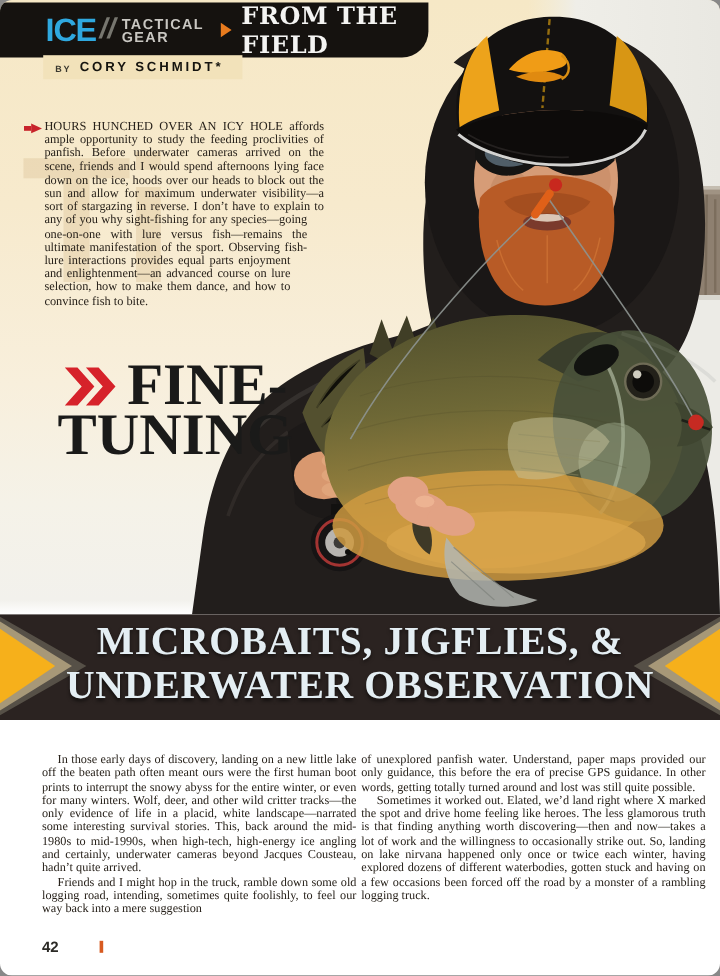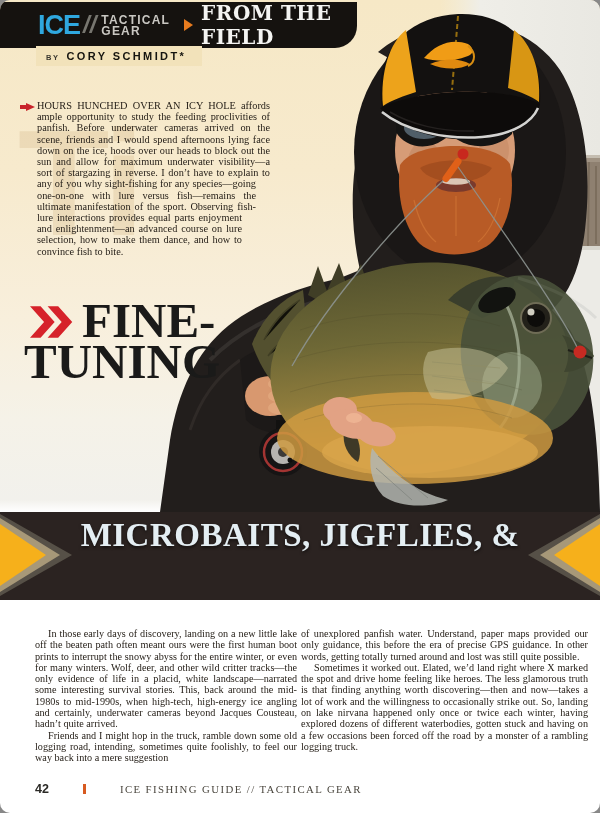--- a/index.html
+++ b/index.html
@@ -27,21 +27,21 @@
   .watermark{position:absolute;left:18px;top:118px;z-index:1;font-family:"Liberation Sans",sans-serif;font-weight:bold;font-size:150px;line-height:130px;color:rgba(203,172,120,.25);letter-spacing:-4px;}
   .intro{position:absolute;left:37px;top:100px;width:279px;z-index:2;font-size:10.3px;line-height:11.2px;text-align:justify;color:#27211a;}
   .intro .fl{float:right;clear:right;}
   .fl1{width:46px;height:12px;margin-top:67px;}
   .fl2{width:60px;height:34px;}
   .fl3{width:74px;height:45px;}
   .marker{position:absolute;left:-17px;top:2.5px;display:flex;align-items:center;}
   .marker .tail{width:6px;height:4px;background:#c8232a;}
   .marker .tri{width:0;height:0;border-left:9px solid #c8232a;border-top:4.5px solid transparent;border-bottom:4.5px solid transparent;}
   
-  .kicker{position:absolute;left:24px;top:300px;z-index:2;color:#1a1a19;font-weight:bold;font-size:49px;line-height:41px;font-family:"Liberation Serif",serif;}
+  .kicker{position:absolute;left:48px;top:300px;z-index:2;color:#1a1a19;font-weight:bold;font-size:49px;line-height:41px;font-family:"Liberation Serif",serif;}
   .kicker .row1{display:flex;align-items:center;}
   .chev{margin:2px 8px 0 6px;}
   .tiny{
     position:absolute;left:44px;top:372px;z-index:2;font-family:"Liberation Sans",sans-serif;font-weight:bold;
     font-size:115px;line-height:115px;letter-spacing:-3px;color:#fbb117;
     text-shadow:-6px 7px 9px rgba(48,44,40,.85), -12px 14px 20px rgba(70,64,58,.45);
   }
   
   .photo{position:absolute;left:0;top:0;z-index:1;}
   
@@ -288,30 +288,30 @@
         <polygon points="0,8 60,45 0,82" fill="#a79878"></polygon>
         <polygon points="0,14 46,45 0,76" fill="#f6b01b"></polygon>
       </g>
       <g>
         <polygon points="600,4 528,45 600,86" fill="#5e584e" opacity="0.85"></polygon>
         <polygon points="600,8 540,45 600,82" fill="#a79878"></polygon>
         <polygon points="600,14 554,45 600,76" fill="#f6b01b"></polygon>
       </g>
     </svg>
     <div class="bline bline1">MICROBAITS, JIGFLIES, &amp;</div>
+    <div class="bline bline2">UNDERWATER OBSERVATION</div>
   </div>
 
   <div class="col colL">
     <p class="ind">In those early days of discovery, landing on a new little lake off the beaten path often meant ours were the first human boot prints to interrupt the snowy abyss for the entire winter, or even for many winters. Wolf, deer, and other wild critter tracks—the only evidence of life in a placid, white landscape—narrated some interesting survival stories. This, back around the mid-1980s to mid-1990s, when high-tech, high-energy ice angling and certainly, underwater cameras beyond Jacques Cousteau, hadn’t quite arrived.</p>
     <p class="ind">Friends and I might hop in the truck, ramble down some old logging road, intending, sometimes quite foolishly, to feel our way back into a mere suggestion</p>
   </div>
   <div class="col colR">
     <p>of unexplored panfish water. Understand, paper maps provided our only guidance, this before the era of precise GPS guidance. In other words, getting totally turned around and lost was still quite possible.</p>
     <p class="ind">Sometimes it worked out. Elated, we’d land right where X marked the spot and drive home feeling like heroes. The less glamorous truth is that finding anything worth discovering—then and now—takes a lot of work and the willingness to occasionally strike out. So, landing on lake nirvana happened only once or twice each winter, having explored dozens of different waterbodies, gotten stuck and having on a few occasions been forced off the road by a monster of a rambling logging truck.</p>
   </div>
 
   <div class="footer">
     <span class="pnum">42</span>
     <span class="fbar"></span>
-    <span class="ftext">ICE FISHING GUIDE // TACTICAL GEAR</span>
   </div>
 
 </div>
 
 </body></html>

